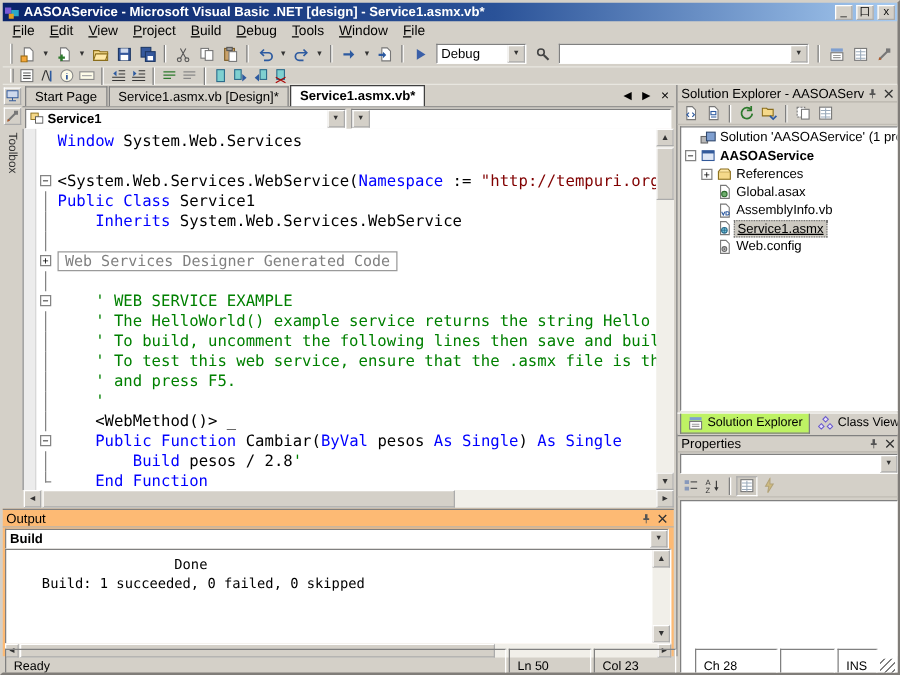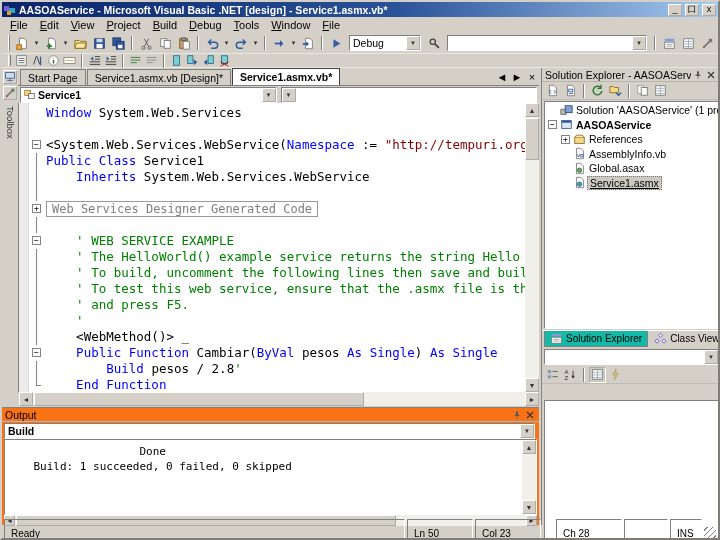--- a/index.html
+++ b/index.html
@@ -64,21 +64,21 @@
   .kw{color:#0000ff;} .id{color:#000;} .str{color:#800000;} .com{color:#008000;}
   .region-box{border:1px solid #9a9a9a;color:#808080;background:#fff;padding:0 5px;
               font:12px/14px "DejaVu Sans Mono",monospace;}
   
   .sb-v{width:14px;background:#f1efe9;position:absolute;}
   .sb-h{height:14px;background:#f1efe9;position:absolute;}
   .sb-btn{width:14px;height:14px;background:#d4d0c8;border:1px outset #fff;
           display:flex;align-items:center;justify-content:center;font-size:7px;color:#333;position:absolute;}
   .sb-thumb{background:#d4d0c8;border:1px outset #fff;position:absolute;}
   
-  #output{left:0;top:405px;width:537px;height:118px;background:#f97316;border-top:1px solid #808080;}
+  #output{left:0;top:405px;width:537px;height:118px;background:#fdba74;border-top:1px solid #808080;}
   .pane-title{height:14px;display:flex;align-items:center;padding:0 3px;font-size:10.5px;
               border-bottom:1px solid #b8b4ac;}
   .pane-title .pt{flex:1;white-space:nowrap;overflow:hidden;}
   .pane-btn{width:13px;height:12px;display:flex;align-items:center;justify-content:center;}
   #outcombo-row{padding:1px 2px;}
   #outbody{position:absolute;left:2px;top:31px;width:533px;height:76px;background:#fff;
            border:1px solid;border-color:#808080 #fff #fff #808080;overflow:hidden;}
   .outline-text{white-space:pre;font:11px/15px "DejaVu Sans Mono",monospace;}
   
   #rightpanel{left:539px;top:66px;width:179px;height:457px;background:#d4d0c8;border-left:1px solid #808080;}
@@ -90,21 +90,21 @@
   .texp{width:11px;flex:none;display:flex;align-items:center;justify-content:center;}
   .texp .fbox{position:static;width:9px;height:9px;}
   .ticon{width:16px;flex:none;display:flex;align-items:center;justify-content:center;}
   .tlabel{padding:0 2px;}
   .tlabel.sel{background:#ccc9c1;border:1px dotted #777;}
   .tlabel.bold{font-weight:bold;}
   .btabs{position:absolute;left:0;width:179px;height:17px;display:flex;align-items:flex-start;
          padding-left:2px;border-top:1px solid #fff;background:#d4d0c8;}
   .btab{display:flex;align-items:center;gap:3px;padding:1px 5px;height:16px;
         border:1px solid #808080;border-top:none;background:#d4d0c8;white-space:nowrap;font-size:10px;}
-  .btab.active{background:#14b8a6;}
+  .btab.active{background:#bef264;}
   .btab.plain{border-color:transparent;border-right:1px solid #808080;}
   #props-grid{position:absolute;left:2px;top:52px;width:175px;height:155px;background:#fff;
               border:1px solid;border-color:#808080 #fff #fff #808080;}
   .pressed{border:1px inset #fff;background:#cdc9c0;}
   
   #statusbar{left:0;top:524px;width:716px;height:14px;display:flex;align-items:center;gap:2px;padding:0 2px;}
   .sfield{border:1px solid;border-color:#808080 #fff #fff #808080;height:28px;
           display:flex;align-items:center;padding:0 6px;font-size:10px;white-space:nowrap;}
   #sready{flex:1;}
   .icon{display:inline-flex;align-items:center;justify-content:center;}
@@ -737,52 +737,65 @@
               </span>
             </span>
             <span class="tlabel">References</span>
           </div>
           <div class="trow" style="padding-left: 15px;">
             <span class="texp"></span>
             <span class="ticon">
               <span class="icon">
                 <svg width="13" height="13" viewBox="0 0 15 15">
                   <path d="M4 1.5h5l3 3V13.5H4z" fill="#fff" stroke="#777"></path>
-                  <path d="M5 8.5l1.5 3L8 8.5" fill="none" stroke="#2d5aa0"></path>
-                  <path d="M9 8.5h1.5a1.5 1.5 0 0 1 0 3H9z" fill="none" stroke="#2d5aa0"></path>
+                  <circle cx="7.5" cy="9.5" r="2.5" fill="#6fae6f" stroke="#2c6a2c"></circle>
                 </svg>
               </span>
             </span>
-            <span class="tlabel">AssemblyInfo.vb</span>
+            <span class="tlabel">Global.asax</span>
           </div>
           <div class="trow" style="padding-left: 15px;">
             <span class="texp"></span>
             <span class="ticon">
               <span class="icon">
                 <svg width="13" height="13" viewBox="0 0 15 15">
                   <path d="M4 1.5h5l3 3V13.5H4z" fill="#fff" stroke="#777"></path>
-                  <circle cx="7.5" cy="9.5" r="2.5" fill="#6fae6f" stroke="#2c6a2c"></circle>
+                  <path d="M5 8.5l1.5 3L8 8.5" fill="none" stroke="#2d5aa0"></path>
+                  <path d="M9 8.5h1.5a1.5 1.5 0 0 1 0 3H9z" fill="none" stroke="#2d5aa0"></path>
                 </svg>
               </span>
             </span>
-            <span class="tlabel">Global.asax</span>
+            <span class="tlabel">AssemblyInfo.vb</span>
           </div>
           <div class="trow" style="padding-left: 15px; text-decoration: underline;">
             <span class="texp"></span>
             <span class="ticon">
               <span class="icon">
                 <svg width="13" height="13" viewBox="0 0 15 15">
                   <path d="M4 1.5h5l3 3V13.5H4z" fill="#fff" stroke="#777"></path>
                   <circle cx="7.5" cy="9.5" r="2.6" fill="#6fc0d8" stroke="#2a6a8a"></circle>
                   <path d="M5 9.5h5M7.5 7v5" stroke="#2a6a8a" stroke-width="0.7"></path>
                 </svg>
               </span>
             </span>
             <span class="tlabel sel">Service1.asmx</span>
           </div>
+          <div class="trow" style="padding-left: 15px;">
+            <span class="texp"></span>
+            <span class="ticon">
+              <span class="icon">
+                <svg width="13" height="13" viewBox="0 0 15 15">
+                  <path d="M4 1.5h5l3 3V13.5H4z" fill="#fff" stroke="#777"></path>
+                  <circle cx="7.5" cy="9.5" r="2.2" fill="#bbb" stroke="#666"></circle>
+                  <circle cx="7.5" cy="9.5" r="0.8" fill="#666"></circle>
+                </svg>
+              </span>
+            </span>
+            <span class="tlabel">Web.config</span>
+          </div>
         </div>
       <div id="solbtabs" class="btabs" style="top:262px;">
           <div class="btab active">
             <span class="icon">
               <svg width="13" height="13" viewBox="0 0 15 15">
                 <rect x="2" y="2" width="11" height="3" fill="#7f9fd0"></rect>
                 <rect x="2" y="6" width="11" height="7" fill="#fff" stroke="#777"></rect>
                 <path d="M4 8.5h7M4 10.5h7" stroke="#9a9a9a"></path>
               </svg>
             </span>
@@ -795,20 +808,35 @@
                 <path d="M3.5 8l2.5 2.5L3.5 13 1 10.5z" fill="#e8e2f8" stroke="#6a5acd"></path>
                 <path d="M11.5 8l2.5 2.5-2.5 2.5L9 10.5z" fill="#e8e2f8" stroke="#6a5acd"></path>
               </svg>
             </span>
             <span>Class View</span>
           </div>
         </div>
     </div>
 
     <div class="abs" style="left:0;top:280px;width:179px;">
+      <div class="pane-title" style="border-top:1px solid #808080;">
+        <span class="pt">Properties</span>
+        <span class="pane-btn">
+            <svg width="10" height="10" viewBox="0 0 15 15">
+              <rect x="6" y="2" width="3" height="6" fill="#555"></rect>
+              <path d="M4 8h7" stroke="#555" stroke-width="2"></path>
+              <path d="M7.5 9v4" stroke="#555"></path>
+            </svg>
+          </span>
+        <span class="pane-btn">
+            <svg width="10" height="10" viewBox="0 0 15 15">
+              <path d="M3 3l9 9M12 3l-9 9" stroke="#333" stroke-width="1.6"></path>
+            </svg>
+          </span>
+      </div>
       <div style="padding:1px 2px;">
         <div class="combo" style="width:175px;">
           <span class="cv"></span>
           <span class="da">▼</span>
         </div>
       </div>
       <div id="propstb" class="rp-toolbar">
           <span class="tbtn">
             <span class="icon">
               <svg width="13" height="13" viewBox="0 0 15 15">

